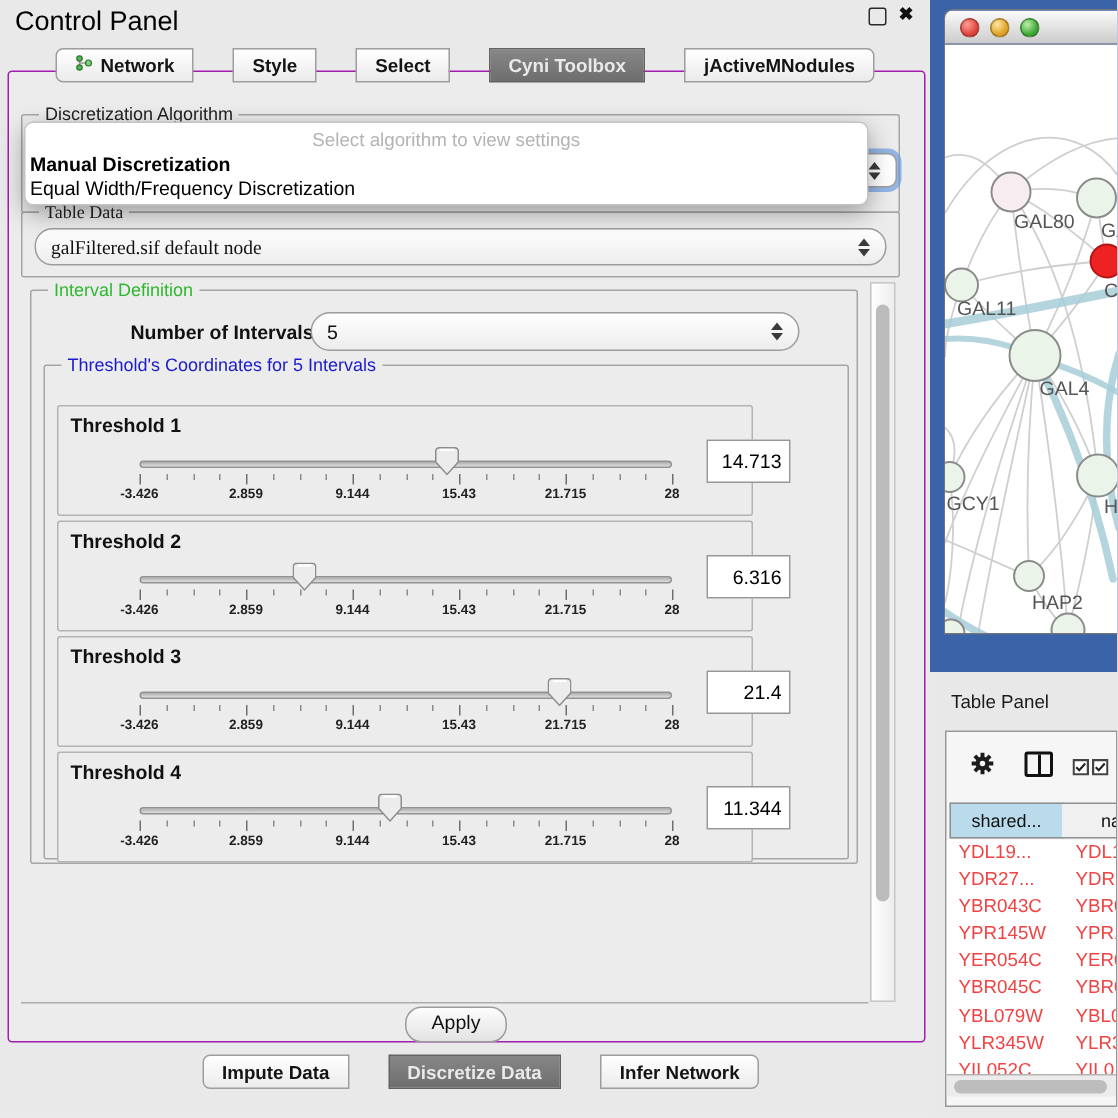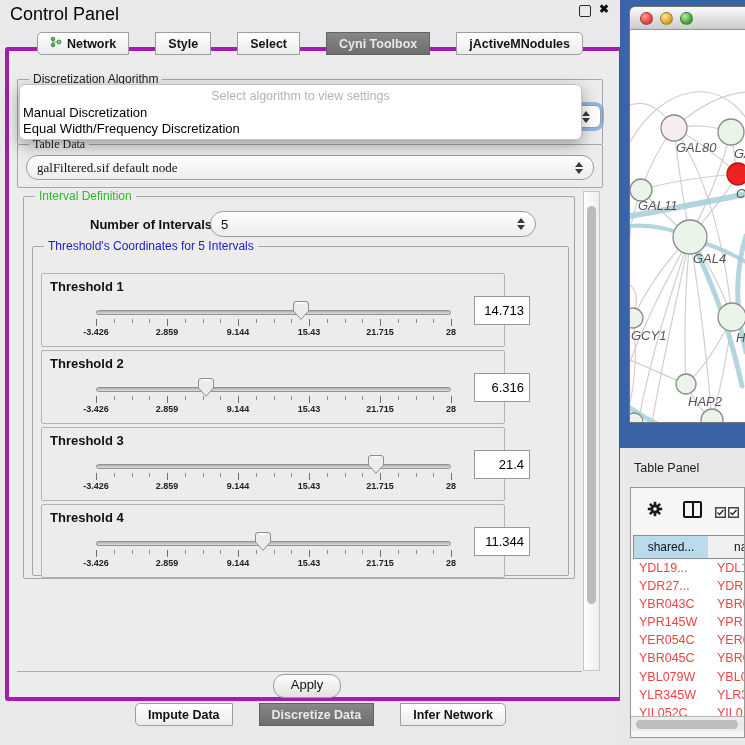--- a/index.html
+++ b/index.html
@@ -18,21 +18,21 @@
   .seg{display:flex;align-items:center;gap:5px;height:23px;box-sizing:border-box;
        padding:0 12px;font-size:12.5px;font-weight:bold;color:#141414;
        background:linear-gradient(#ffffff,#ebebeb);border:1px solid #9e9e9e;margin-left:-1px;cursor:default;}
   .seg:first-child{border-radius:5px 0 0 5px;margin-left:0;}
   .seg:last-child{border-radius:0 5px 5px 0;}
   .seg.selected{background:linear-gradient(#878787,#6e6e6e);color:#e9e9e9;border-color:#636363;}
   #top-tabbar{position:absolute;left:0;top:32px;width:620px;text-align:center;z-index:20;}
   #bottom-tabbar{position:absolute;left:135px;top:703px;z-index:20;}
 
   #content-panel{position:absolute;left:5px;top:47px;width:610px;height:646px;
-      background:#ececec;border:4px solid #a21caf;border-radius:3px;box-sizing:content-box;}
+      background:#ececec;border:1px solid #a21caf;border-radius:3px;box-sizing:content-box;}
 
   .group{position:absolute;border:1px solid #a6a6a6;border-radius:2px;box-sizing:border-box;}
   .group-title{position:absolute;top:-8px;left:11px;background:#ececec;padding:0 4px;font-size:12px;white-space:nowrap;}
   .t-black{color:#222;} .t-green{color:#2eb82e;} .t-blue{color:#1a1acc;}
 
   .mac-combo{position:absolute;box-sizing:border-box;background:linear-gradient(#ffffff,#ededed);
       border:1px solid #9d9d9d;border-radius:12px;font-size:13px;color:#111;
       display:flex;align-items:center;padding:0 26px 0 10px;white-space:nowrap;overflow:hidden;}
   .combo-arrows{position:absolute;right:10px;top:50%;transform:translateY(-50%);
       display:flex;flex-direction:column;gap:2px;}
@@ -40,21 +40,21 @@
   .arr-dn{width:0;height:0;border-left:4px solid transparent;border-right:4px solid transparent;border-top:5px solid #3a3a3a;}
 
   #g-disc{left:8px;top:28px;width:586px;height:66px;}
   #algo-combo{left:8px;top:25px;width:575px;height:23px;border-radius:6px;background:#fff;
       box-shadow:0 0 0 3px rgba(98,152,226,0.65);z-index:5;}
   #algo-popup{position:absolute;left:10px;top:33px;width:561px;height:54px;background:#fff;
       border:1px solid #c4c4c4;border-radius:6px;box-shadow:0 5px 16px rgba(0,0,0,0.35);
       z-index:40;overflow:hidden;}
   .popup-hint{height:18px;line-height:18px;text-align:center;color:#b3b3b3;font-size:12.5px;padding-top:2px;}
   .popup-item{height:16px;line-height:16px;padding-left:3px;font-size:13px;color:#000;}
-  .popup-item.bold{font-weight:normal;}
+  .popup-item.bold{font-weight:bold;}
 
   #g-table{left:8px;top:93px;width:586px;height:44px;font-family:Liberation Serif, serif;}
   #table-combo{left:8px;top:10px;width:568px;height:25px;}
 
   #viewport{position:absolute;left:8px;top:140px;width:565px;height:480px;overflow:hidden;border-bottom:1px solid #ababab;}
   #g-interval{left:6px;top:5px;width:552px;height:383px;}
   #noi-label{position:absolute;left:66px;top:20px;font-size:13px;font-weight:bold;color:#111;}
   #noi-combo{left:186px;top:14px;width:326px;height:26px;border-radius:13px;}
   #g-thresholds{left:8px;top:49px;width:537px;height:330px;}
 
@@ -85,21 +85,21 @@
       background:linear-gradient(to right,#ffffff,#ededed);border:1px solid #c6c6c6;}
   #v-thumb{position:absolute;left:3px;top:14px;width:9px;height:398px;border-radius:5px;background:#bcbcbc;}
 
   #apply-btn{position:absolute;left:264px;top:623px;width:66px;height:22px;border-radius:11px;
       border:1px solid #9c9c9c;background:linear-gradient(#fdfdfd,#e2e2e2);
       font-family:"Liberation Sans",sans-serif;font-size:13px;color:#111;text-align:center;line-height:20px;}
 
   
   #net-frame{position:absolute;left:620px;top:0;width:125px;height:448px;background:#3b64a8;}
   #net-window{position:absolute;left:9px;top:6px;width:116px;height:417px;background:#1d4ed8;
-      border:1px solid #747474;border-right:none;border-radius:6px 0 0 0;overflow:hidden;box-sizing:border-box;font-style:italic;}
+      border:1px solid #747474;border-right:none;border-radius:6px 0 0 0;overflow:hidden;box-sizing:border-box;}
   #net-titlebar{position:relative;height:22px;background:linear-gradient(#fbfbfb,#cbcbcb);border-bottom:1px solid #979797;}
   .tlight{position:absolute;top:5px;width:13px;height:13px;border-radius:50%;box-sizing:border-box;border:1px solid rgba(0,0,0,0.28);}
   .tl-red{left:10px;background:radial-gradient(circle at 35% 30%,#ff9d95,#de423c 65%);}
   .tl-yellow{left:30px;background:radial-gradient(circle at 35% 30%,#ffe6a4,#dda023 65%);}
   .tl-green{left:50px;background:radial-gradient(circle at 35% 30%,#c0eeaa,#3aa732 65%);}
   #net-canvas{height:393px;background:#fff;}
 
   
   #table-region{position:absolute;left:620px;top:448px;width:125px;height:297px;background:#e8e8e8;}
   #tp-title{position:absolute;left:14px;top:13px;font-size:12.5px;color:#1b1b1b;}

